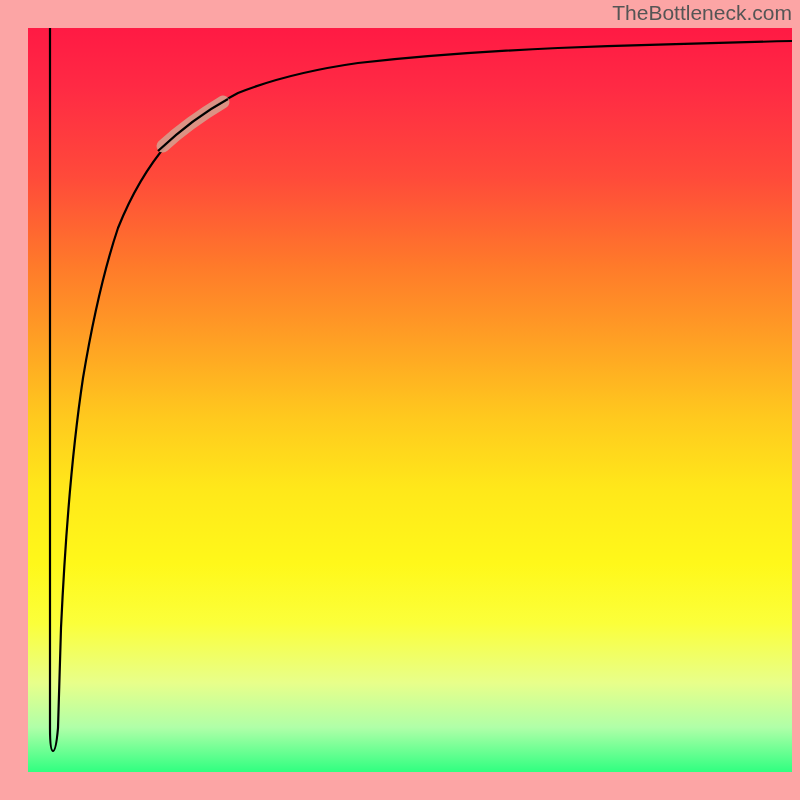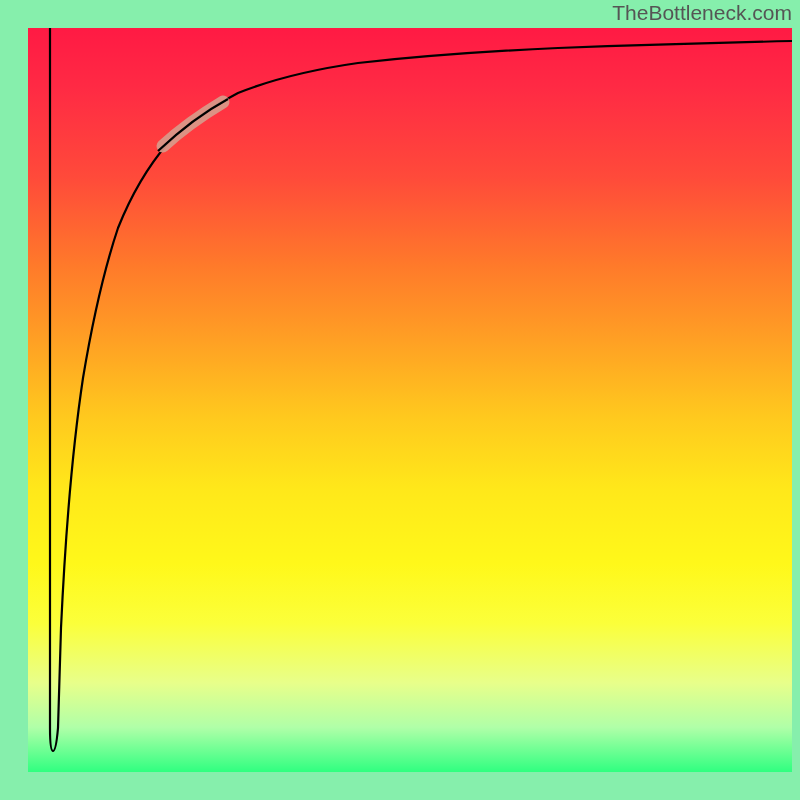--- a/index.html
+++ b/index.html
@@ -1,21 +1,21 @@
 <!DOCTYPE html>
 <html><head>
 <meta charset="utf-8">
 <style>
   * { margin: 0; padding: 0; box-sizing: border-box; }
   html, body { width: 800px; height: 800px; overflow: hidden; background: #fff; }
   .chart-container {
     position: relative;
     width: 800px;
     height: 800px;
-    background: #86efac;
+    background: #fca5a5;
   }
   .watermark {
     position: absolute;
     top: 1px;
     right: 8px;
     font-family: Arial, Helvetica, sans-serif;
     font-size: 21px;
     color: #555;
     font-weight: 500;
     z-index: 10;

